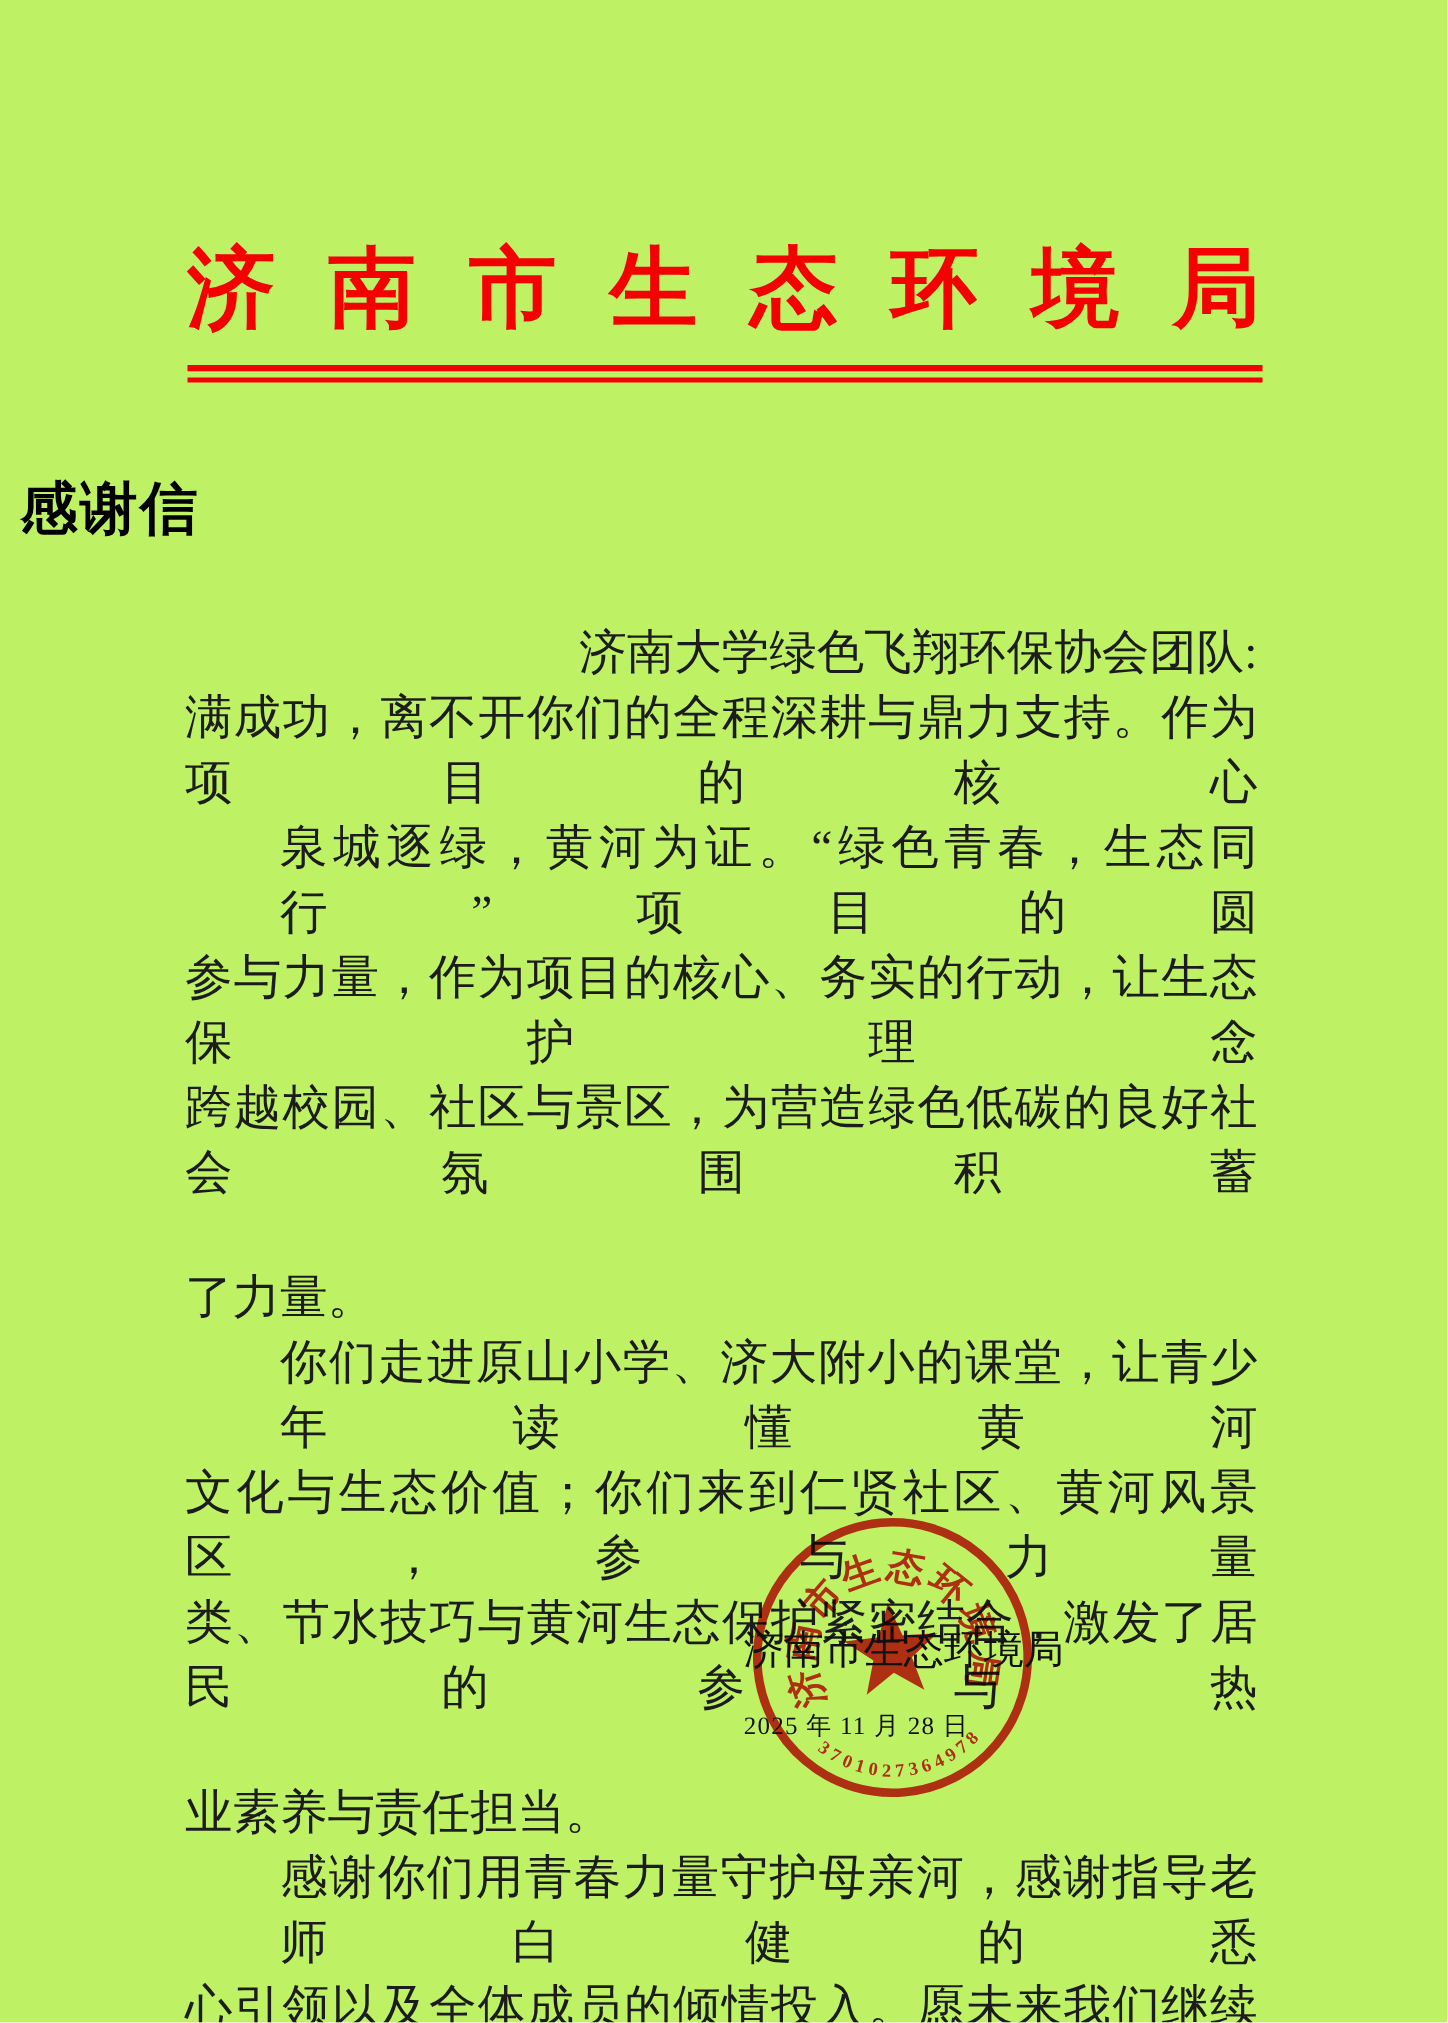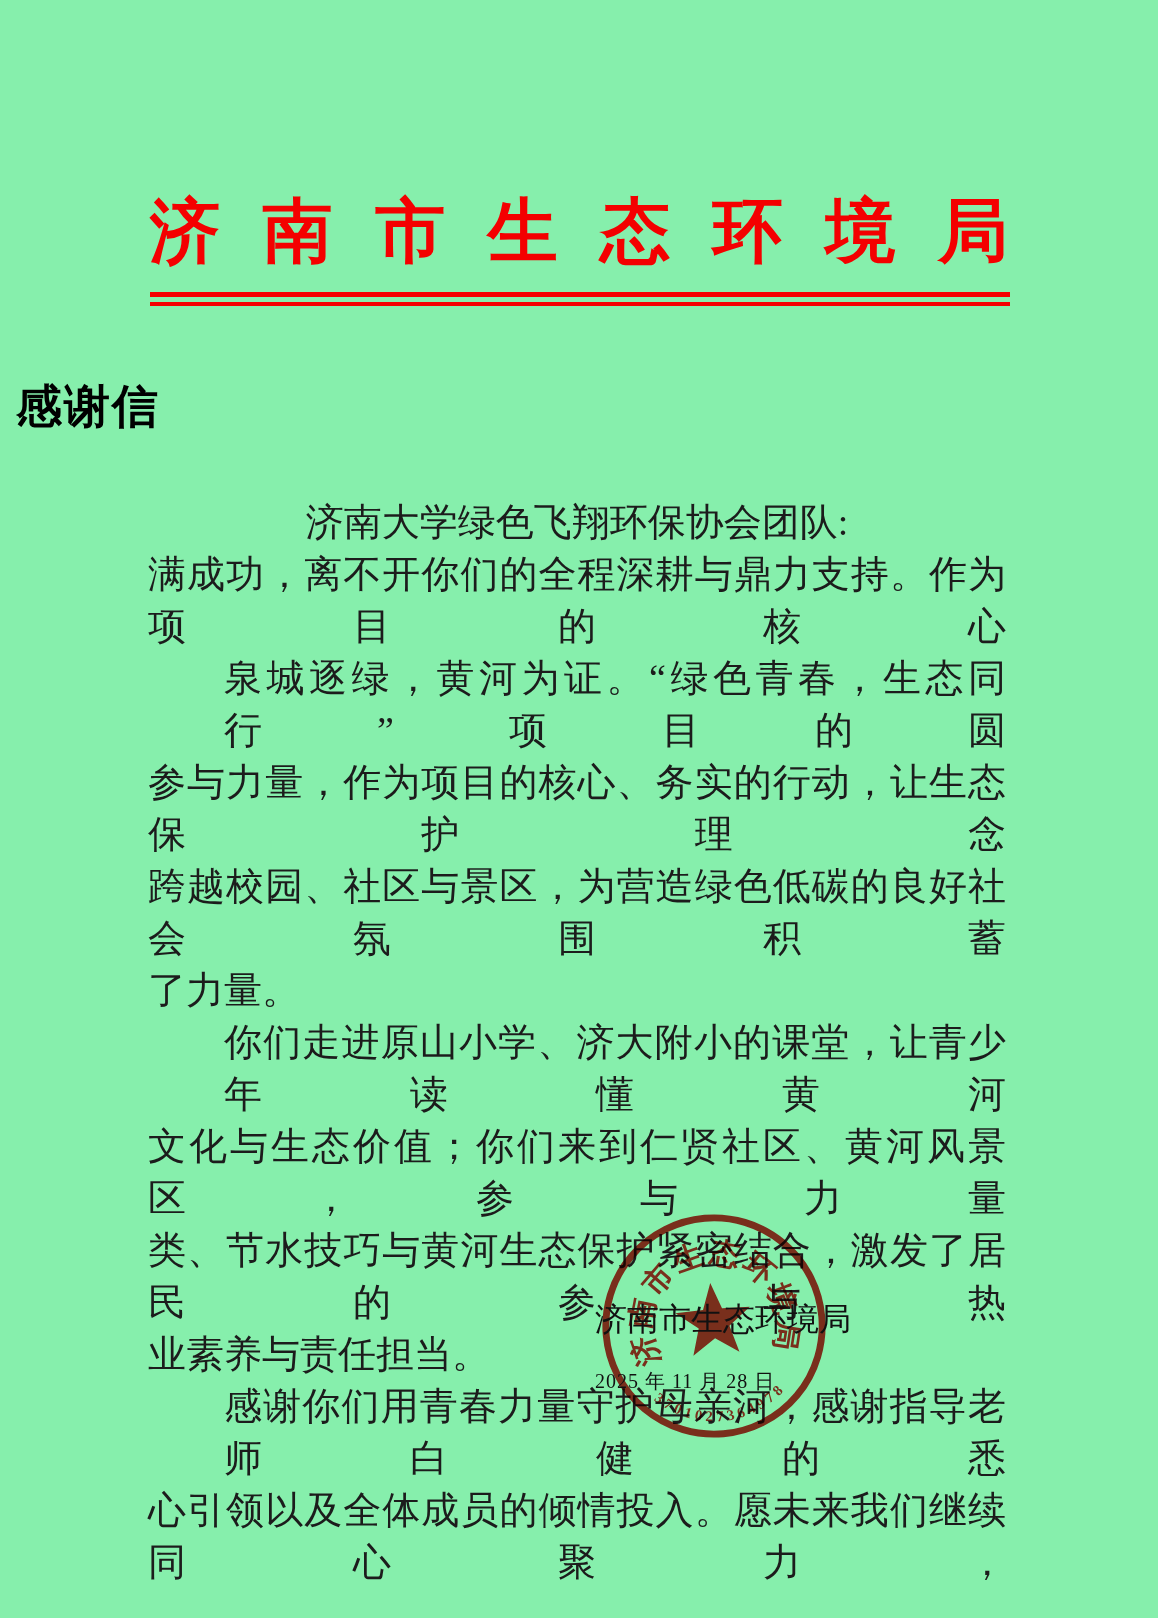--- a/index.html
+++ b/index.html
@@ -1,17 +1,17 @@
 <!DOCTYPE html>
 <html><head>
 <meta charset="utf-8">
 <style>
   html,body { margin:0; padding:0; background:#ffffff; }
   .page {
-    position:relative; width:1158px; height:1618px; background:#86efac;
+    position:relative; width:1158px; height:1618px; background:#bef264;
     overflow:hidden; font-family:"Liberation Serif","DejaVu Serif",serif;
     color:#1c1c1c;
   }
   
   .org-name {
     position:absolute; top:190px; left:150px; width:858px;
     font-size:70px; font-weight:700; color:#f40000;
     line-height:84px; margin:0;
     text-align:justify; text-align-last:justify; -moz-text-align-last:justify;
     text-justify:inter-ideograph; white-space:nowrap;
@@ -23,27 +23,27 @@
   .letter-title {
     position:absolute; top:360px; left:0; width:1158px; margin:16px;
     font-size:46px; font-weight:700; color:#000;
     letter-spacing:2px;
   }
   
   .body-block {
     position:absolute; top:496px; left:148px; width:858px;
     font-size:38px; line-height:52px; color:#1c1c1c;
   }
-  .salutation { text-align:center; }
+  .salutation { text-align:right; }
   .line {
     text-align:justify; text-align-last:justify; -moz-text-align-last:justify;
     text-justify:inter-ideograph;
   }
   .line.indent { padding-left:76px; }
-  .line.end { text-align-last:left; -moz-text-align-last:left; }
+  .line.end { text-align-last:left;margin-top:48px; -moz-text-align-last:left; }
   
   .signature-block { position:absolute; left:595px; top:1300px; z-index:3; color:#111; }
   .sig-name { font-size:32px; line-height:38px; }
   .sig-date { font-size:20px; line-height:38px; margin-top:24px; letter-spacing:1px; }
   
   .seal {
     position:absolute; left:596px; top:1208px; width:236px; height:236px;
     z-index:2; opacity:0.94; transform:rotate(-5deg); mix-blend-mode:multiply;
   }
   .seal text { font-family:"Liberation Serif","DejaVu Serif",serif; }

